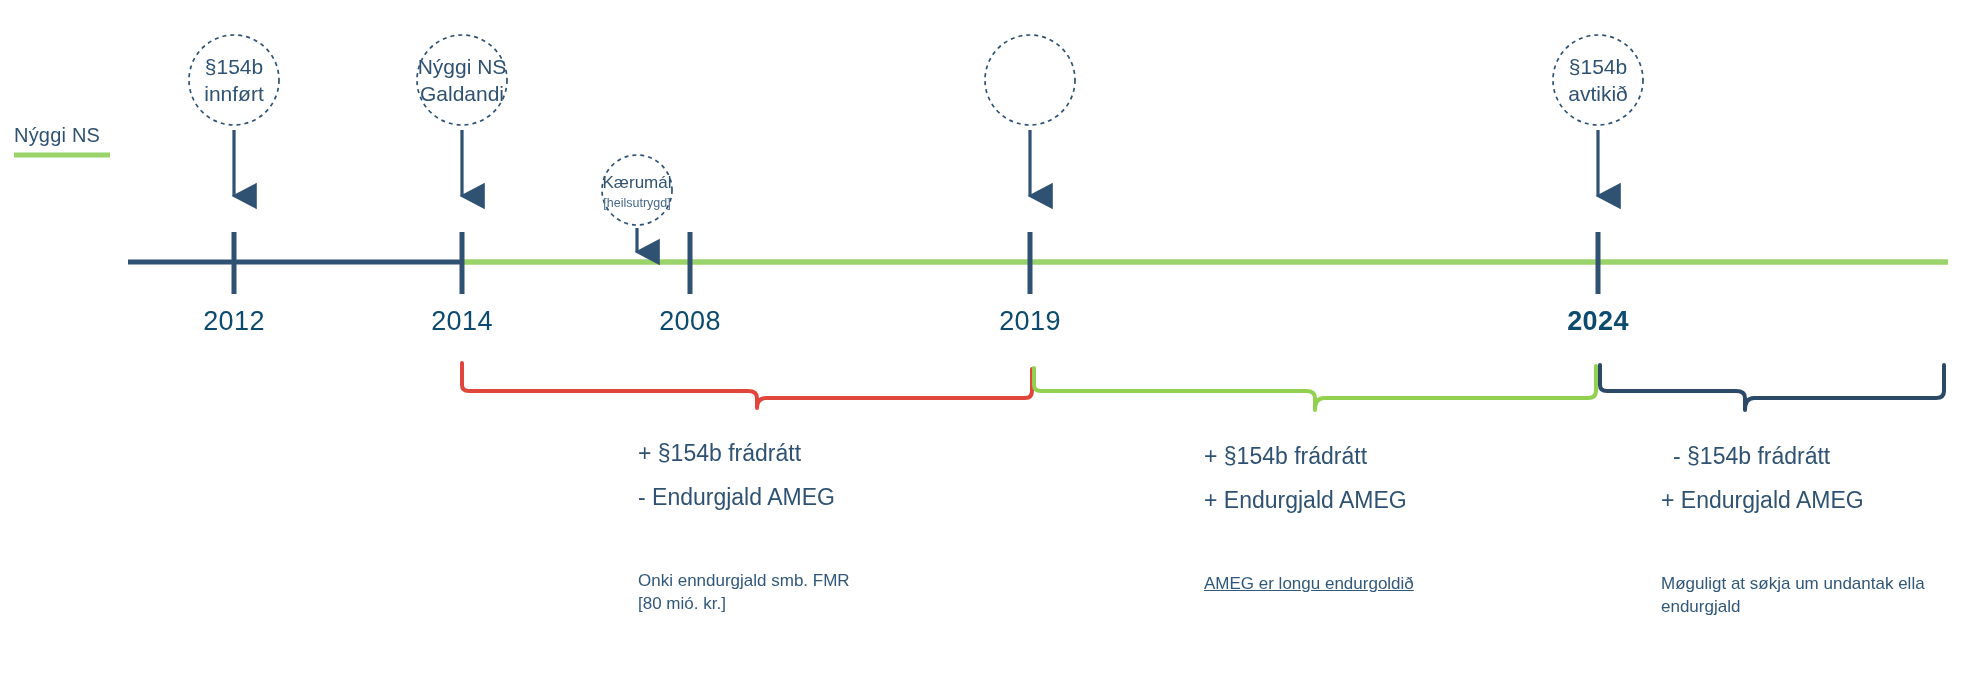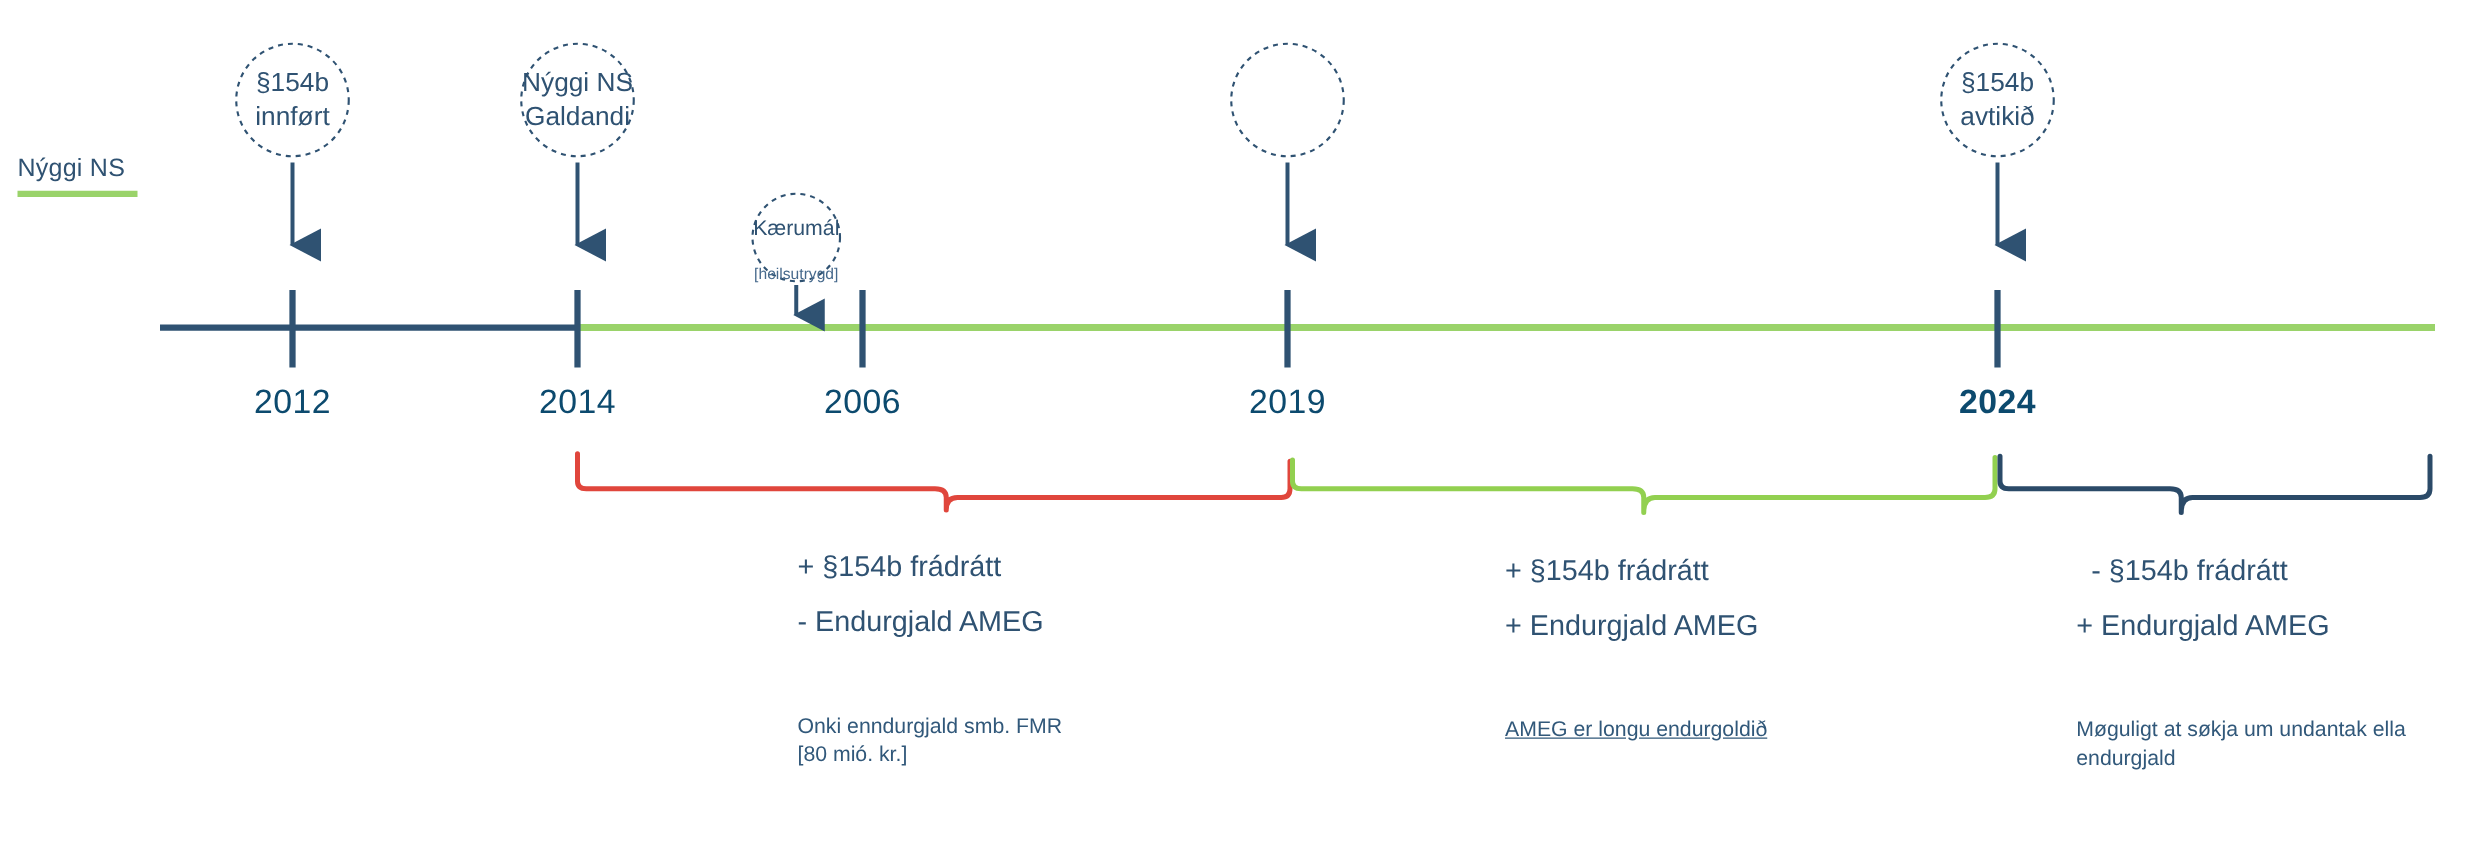--- a/index.html
+++ b/index.html
@@ -49,21 +49,21 @@
     color: #2f5272;
     line-height: 1.28;
     font-size: 21px;
     pointer-events: none;
   }
   .node-label.small-main { font-size: 17px; }
   .node-label .sub {
     display: block;
     font-size: 12.5px;
     color: #46698c;
-    margin-top: 17px;
+    margin-top: 1px;
   }
 
   
   .year-label {
     position: absolute;
     text-align: center;
     font-size: 27px;
     color: #0c4a6e;
     letter-spacing: .4px;
   }
@@ -157,21 +157,21 @@
   </div>
 
 
   <div class="node-label" style="left:1533px; top:54px; width:130px;">
     <span>§154b</span><br>
     <span>avtikið</span>
   </div>
 
   <div class="year-label" style="left:169px; top:306px; width:130px;">2012</div>
   <div class="year-label" style="left:397px; top:306px; width:130px;">2014</div>
-  <div class="year-label" style="left:625px; top:306px; width:130px;">2006</div>
+  <div class="year-label" style="left:625px; top:306px; width:130px;">2008</div>
   <div class="year-label" style="left:965px; top:306px; width:130px;">2019</div>
   <div class="year-label" style="left:1533px; top:306px; width:130px;font-weight:bold;">2024</div>
 
   <div class="sect-line" style="left:638px; top:440px;">+ §154b frádrátt</div>
   <div class="sect-line" style="left:638px; top:484px;">- Endurgjald AMEG</div>
   <div class="sect-note" style="left:638px; top:570px; width:330px;">Onki enndurgjald smb. FMR
 [80 mió. kr.]</div>
 
   <div class="sect-line" style="left:1204px; top:443px;">+ §154b frádrátt</div>
   <div class="sect-line" style="left:1204px; top:487px;">+ Endurgjald AMEG</div>

